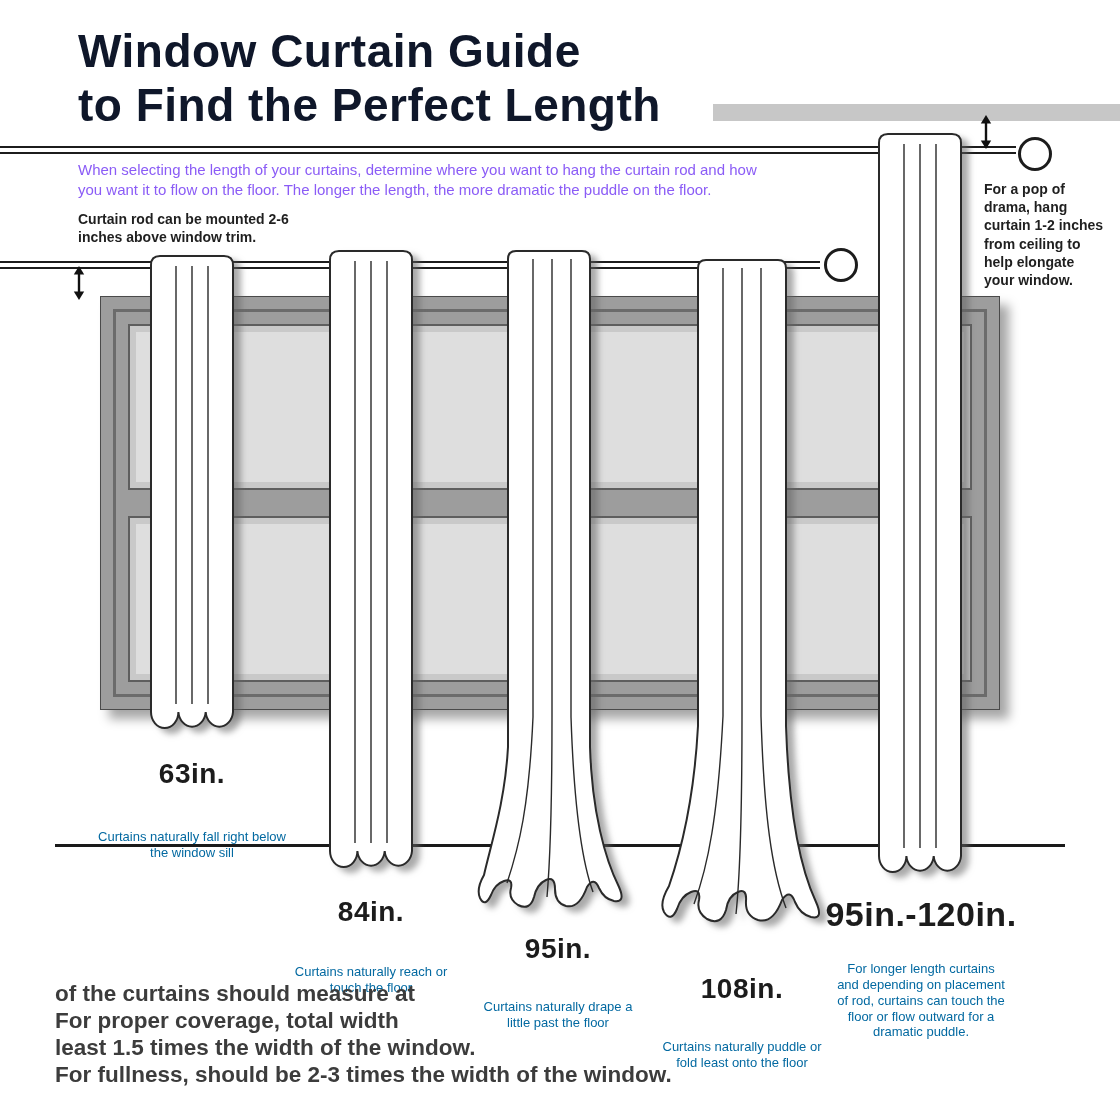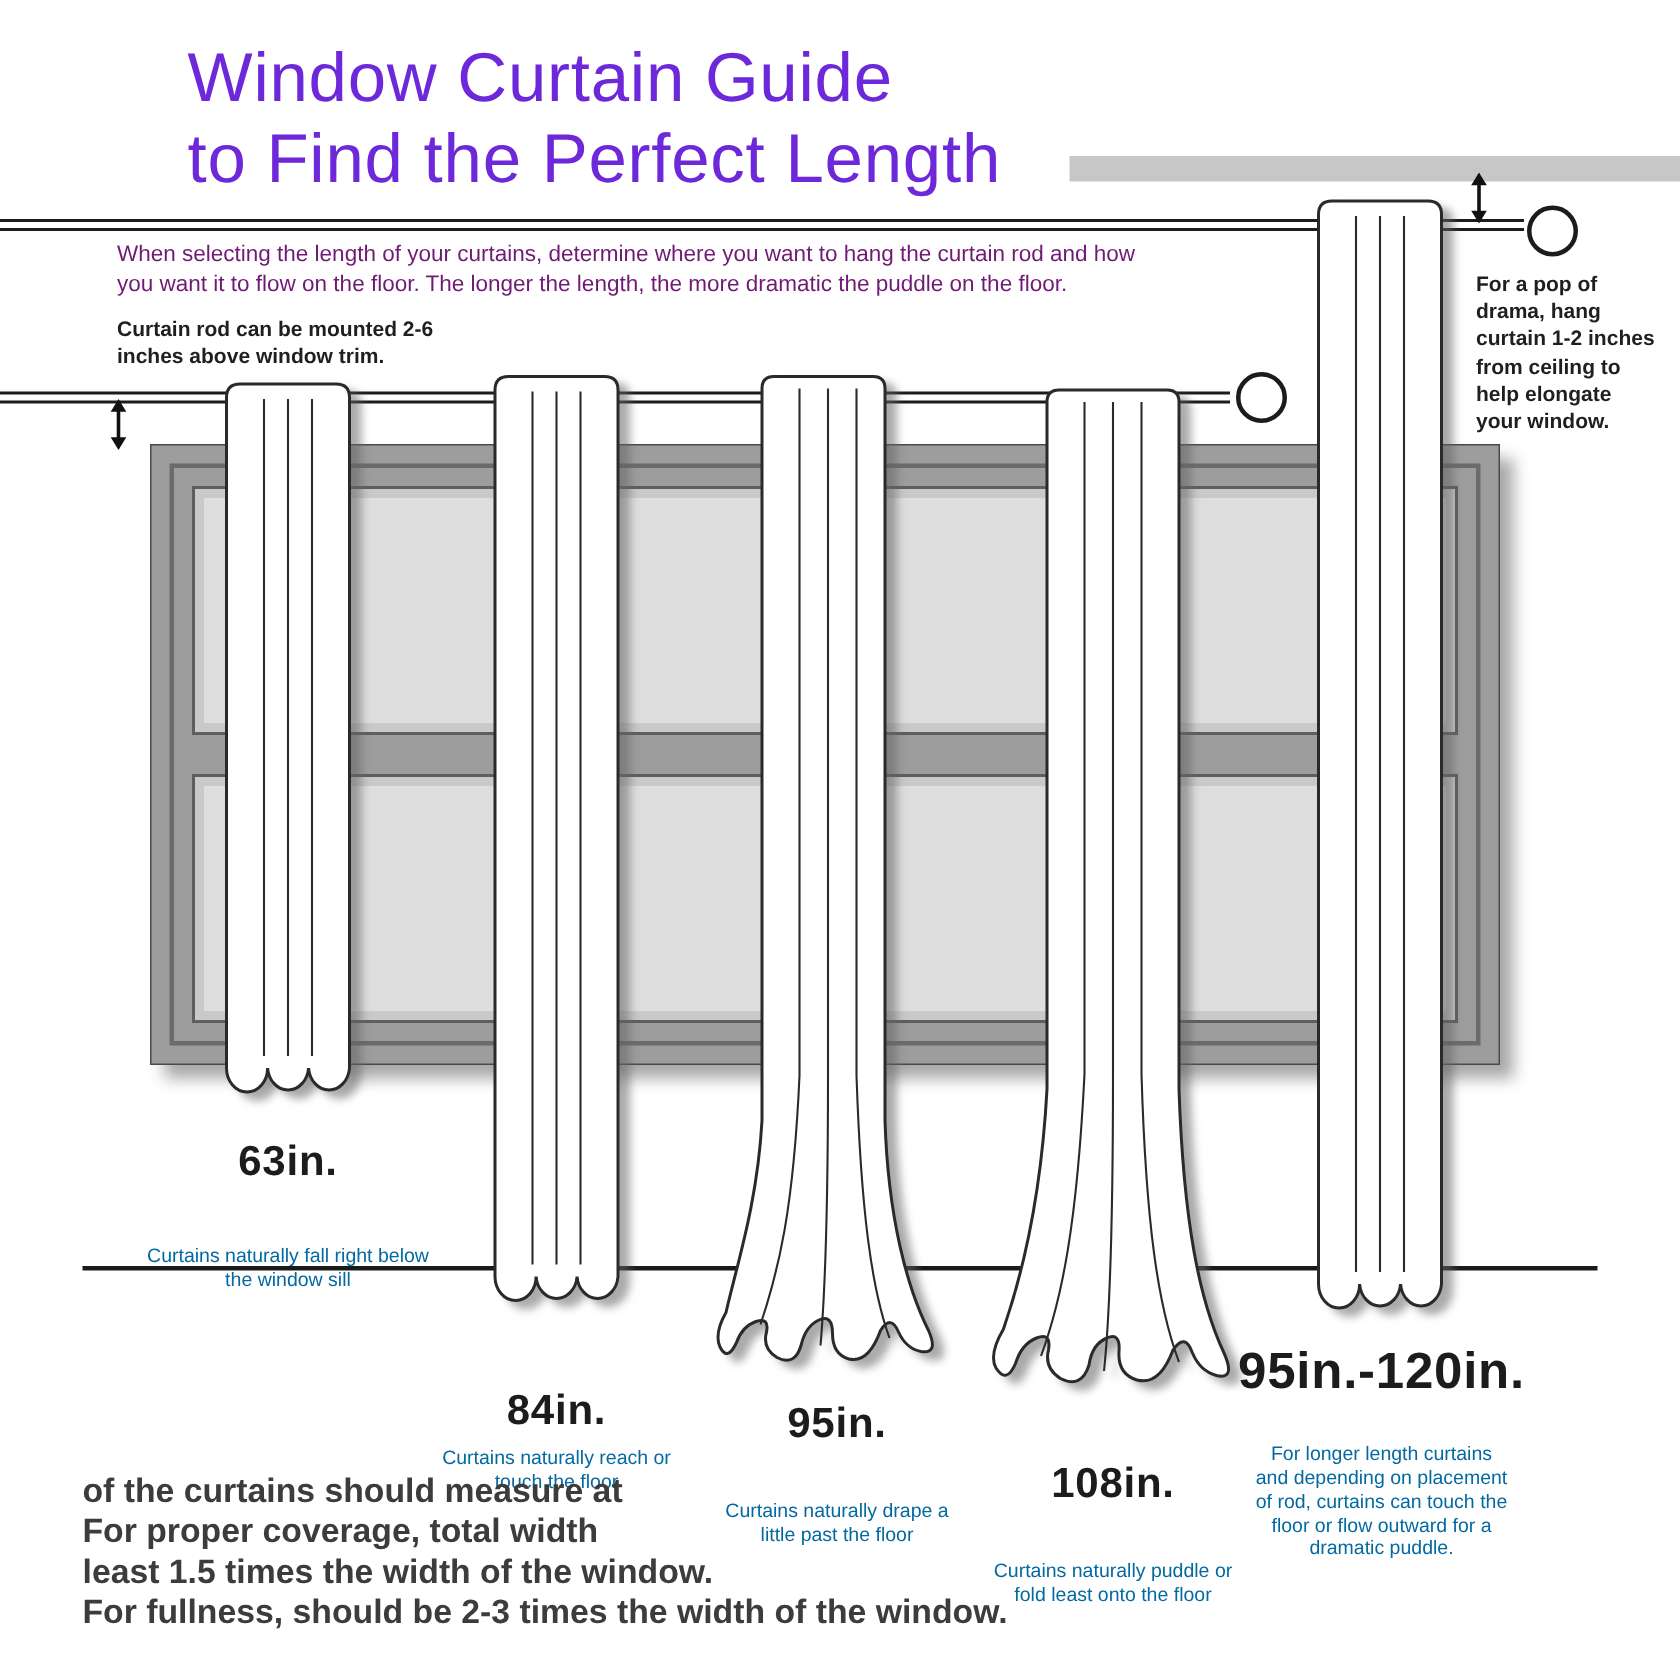--- a/index.html
+++ b/index.html
@@ -1,23 +1,23 @@
 <!DOCTYPE html>
 <html><head>
 <meta charset="utf-8">
 <style>
   * { margin:0; padding:0; box-sizing:border-box; }
   html,body { background:#ffffff; }
   body { font-family:"Liberation Sans", sans-serif; color:#2d2d2d; }
   .canvas { position:relative; width:1120px; height:1120px; background:#fff; overflow:hidden; }
   .abs { position:absolute; }
 
-  .title { font-size:46px; font-weight:400; letter-spacing:0.5px; line-height:1.18; color:#6d28d9;margin-left:47px; }
+  .title { font-size:46px; font-weight:700; letter-spacing:0.5px; line-height:1.18; color:#0f172a; }
 
-  .intro { font-size:15px; line-height:1.35; color:#701a75; }
+  .intro { font-size:15px; line-height:1.35; color:#8b5cf6; }
   .note-bold { font-size:14px; font-weight:bold; line-height:1.3; color:#1f1f1f; }
 
   .ceiling-bar { background:#c7c7c7; }
 
   .rod { height:8px; background:#ffffff; border-top:2.5px solid #1c1c1c; border-bottom:2.5px solid #1c1c1c; }
   .finial { width:34px; height:34px; border:3px solid #1c1c1c; border-radius:50%; background:#fff; }
 
   .window { background:#9d9d9d; border:1px solid #4a4a4a; box-shadow:9px 9px 10px rgba(0,0,0,0.35); }
   .window-frame-inner { position:absolute; inset:12px; border:3px solid #6b6b6b; }
   .panes { position:absolute; inset:27px; display:grid; grid-template-columns:1fr 1fr; grid-template-rows:1fr 1fr; gap:26px; }
@@ -112,21 +112,21 @@
   </svg>
 
   <svg class="abs curtain-svg" style="left:876px; top:130px; z-index:3;" width="94" height="758" viewBox="0 0 94 758">
     <path class="body" d="M3,13 Q3,4 12,4 L76,4 Q85,4 85,13 L85,726 A13.7,16 0 0 1 57.7,726 A13.7,16 0 0 1 30.4,726 A13.7,16 0 0 1 3,726 Z"></path>
     <path class="fold" d="M28,14 L28,718 M44,14 L44,718 M60,14 L60,718"></path>
   </svg>
 
   <div class="abs len-label" style="left:102px; top:758px; width:180px; z-index:4;">63in.</div>
   <div class="abs desc" style="left:97px; top:793px; width:190px; z-index:4;">Curtains naturally fall right below the window sill</div>
 
-  <div class="abs len-label" style="left:281px; top:896px; width:180px; z-index:4;margin-top:28px;">84in.</div>
+  <div class="abs len-label" style="left:281px; top:896px; width:180px; z-index:4;">84in.</div>
   <div class="abs desc" style="left:291px; top:928px; width:160px; z-index:4;">Curtains naturally reach or touch the floor</div>
 
   <div class="abs len-label" style="left:468px; top:933px; width:180px; z-index:4;">95in.</div>
   <div class="abs desc" style="left:475px; top:963px; width:166px; z-index:4;">Curtains naturally drape a little past the floor</div>
 
   <div class="abs len-label" style="left:652px; top:973px; width:180px; z-index:4;">108in.</div>
   <div class="abs desc" style="left:654px; top:1003px; width:176px; z-index:4;">Curtains naturally puddle or fold least onto the floor</div>
 
   <div class="abs len-label small" style="left:821px; top:895px; width:200px; z-index:4;">95in.-120in.</div>
   <div class="abs desc" style="left:836px; top:925px; width:170px; z-index:4;">For longer length curtains and depending on placement of rod, curtains can touch the floor or flow outward for a dramatic puddle.</div>

